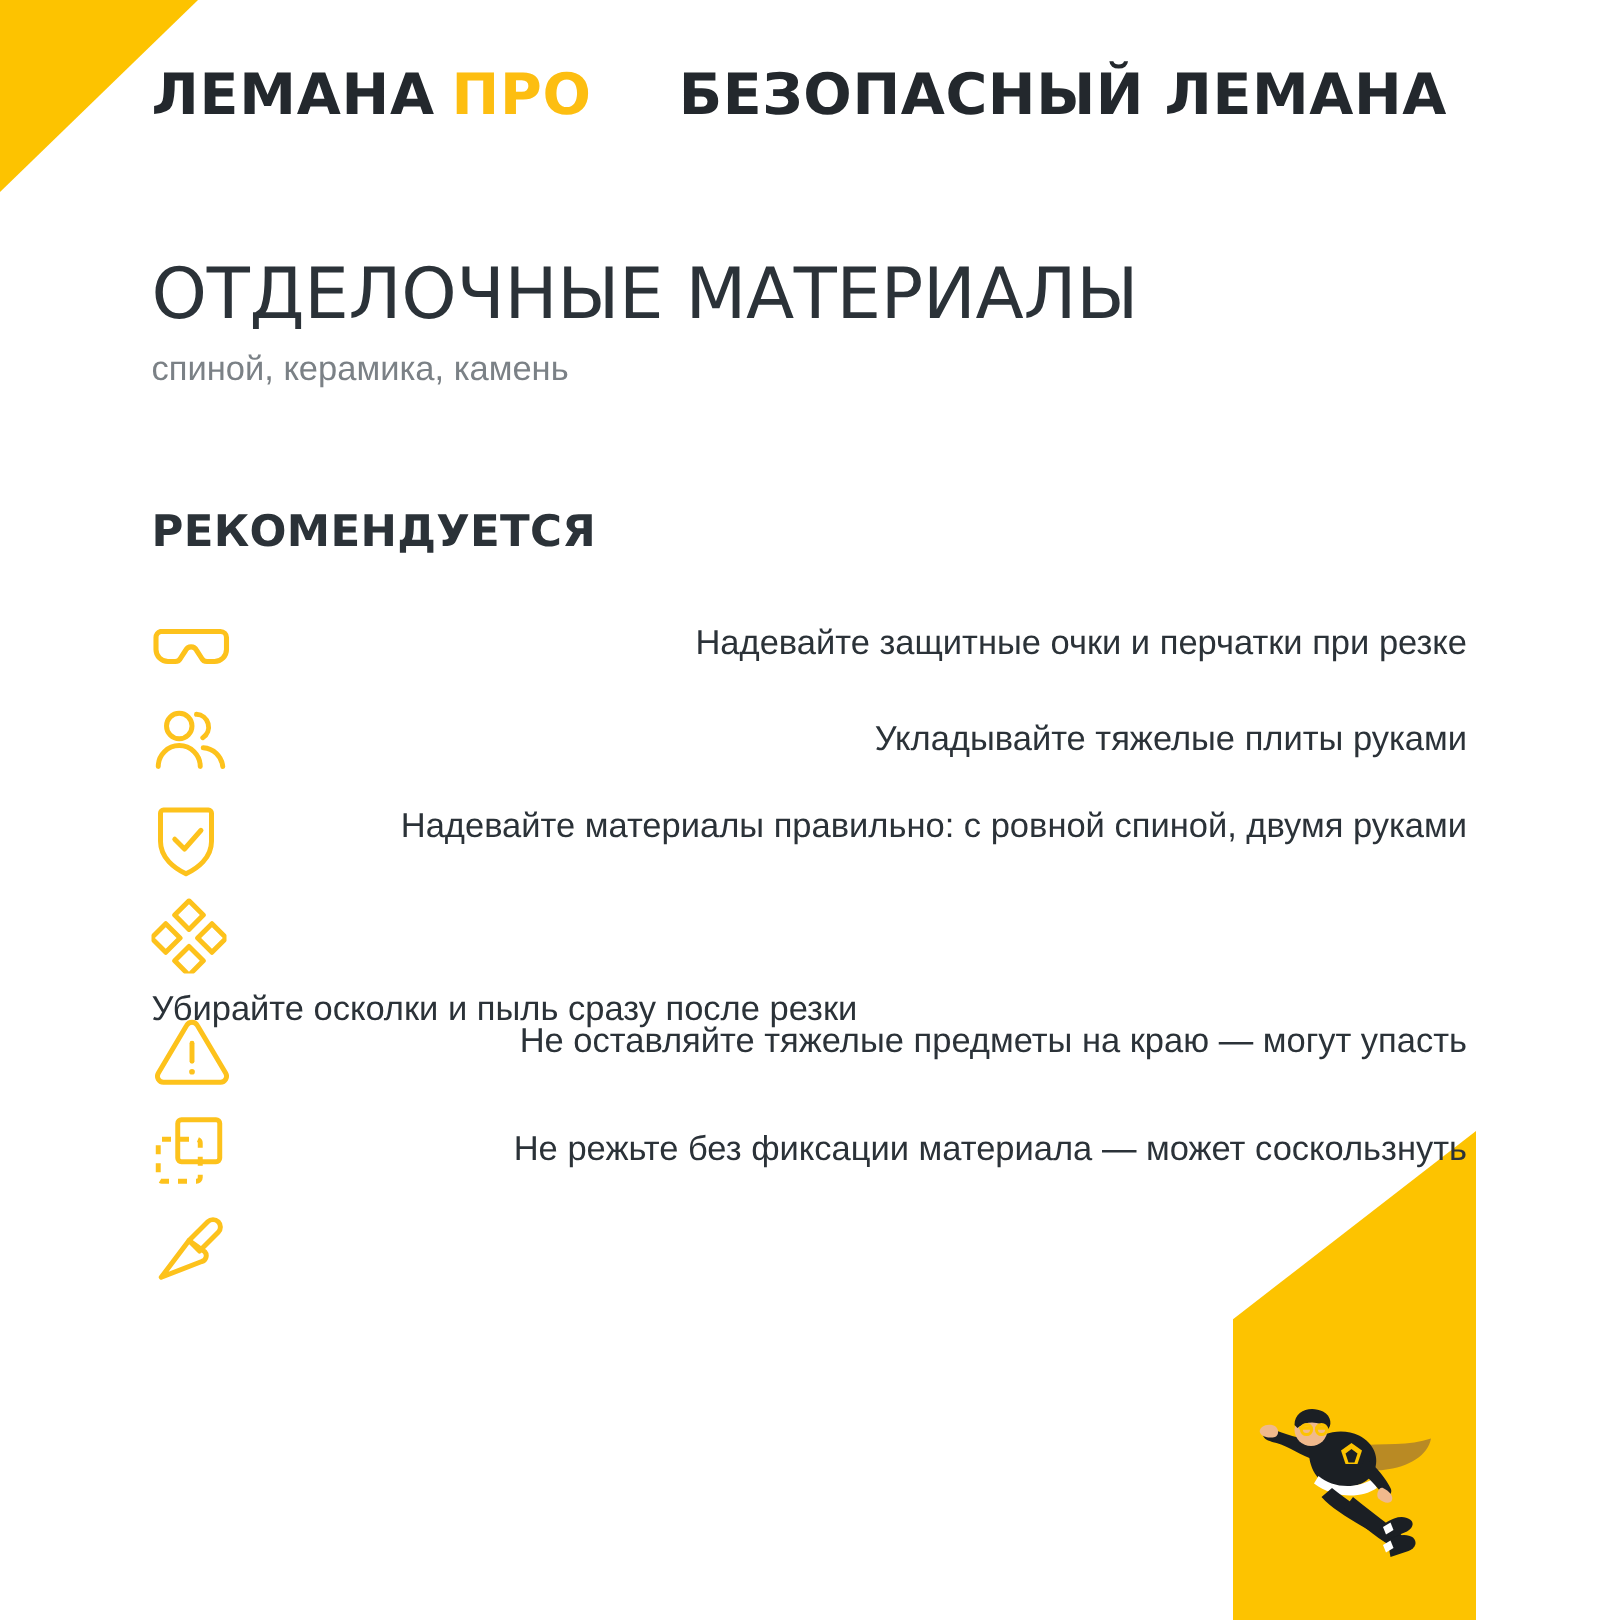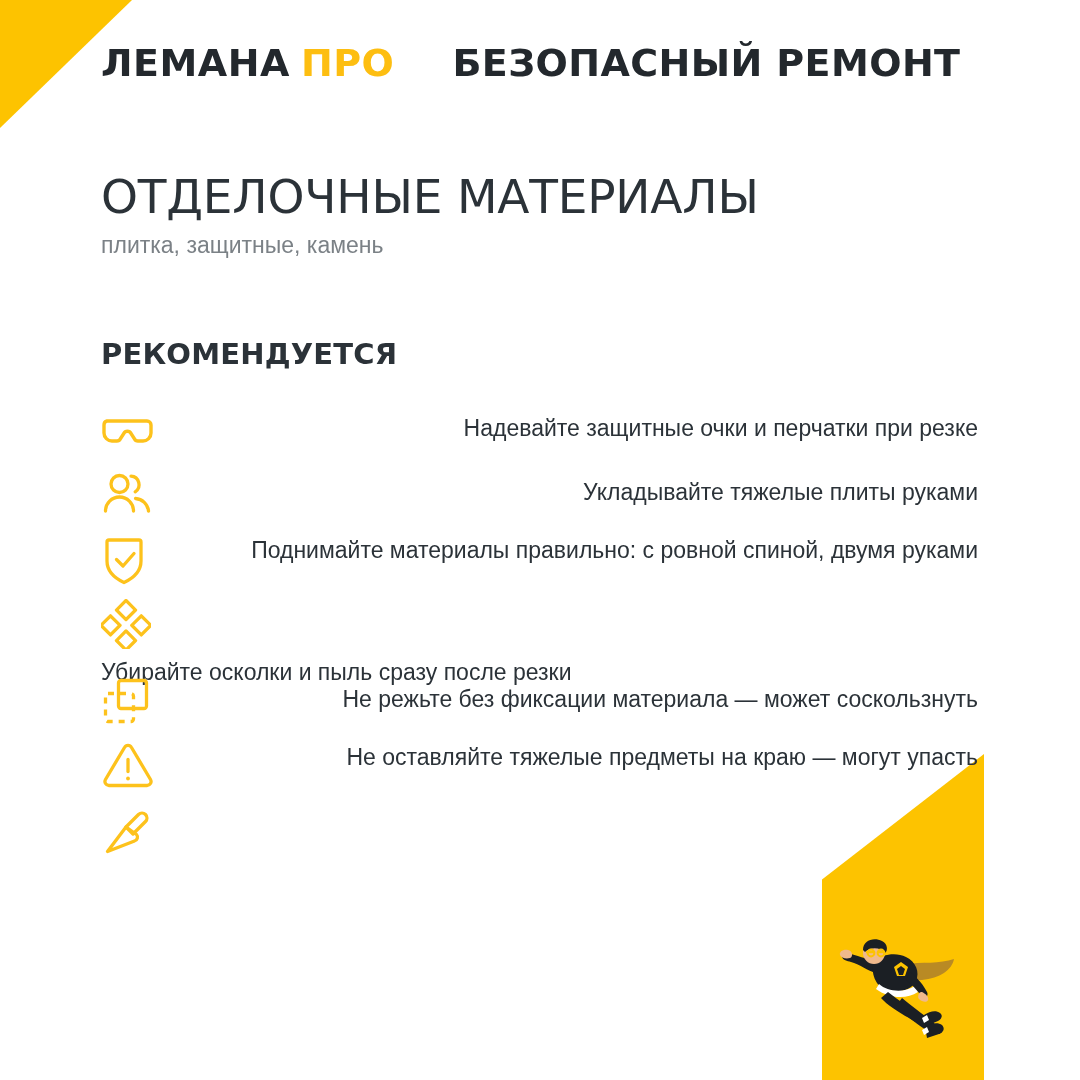--- a/index.html
+++ b/index.html
@@ -152,26 +152,26 @@
 
 <div id="page">
 
   <div class="corner-tl"></div>
   <div class="corner-br"></div>
 
   <div class="header">
     <div class="logo">
       <span class="logo-lemana">ЛЕМАНА</span><span class="logo-pro">ПРО</span>
     </div>
-    <div class="header-title">БЕЗОПАСНЫЙ РЕМОНТ</div>
+    <div class="header-title">БЕЗОПАСНЫЙ ЛЕМАНА</div>
   </div>
 
   <div class="title-block">
     <h1 class="page-title">ОТДЕЛОЧНЫЕ МАТЕРИАЛЫ</h1>
-    <p class="page-subtitle">плитка, защитные, камень</p>
+    <p class="page-subtitle">спиной, керамика, камень</p>
   </div>
 
   <div class="section section-recommended">
     <h2 class="section-heading">РЕКОМЕНДУЕТСЯ</h2>
     <ul class="item-list">
 
       <li class="item">
         <span class="item-icon">
           <svg width="52" height="40" viewBox="0 0 52 40" fill="none">
             <path d="M6 11 h40 a4 4 0 0 1 4 4 v8 a8 8 0 0 1 -8 8 h-5 a4 4 0 0 1 -3.6 -2.3 L30 23.5 a4 4 0 0 0 -7.2 0 l-3.4 5.2 A4 4 0 0 1 15.8 31 H11 a8 8 0 0 1 -8 -8 v-8 a4 4 0 0 1 3 -4 z" stroke="#FDC21C" stroke-width="3.4" stroke-linejoin="round"></path>
@@ -192,21 +192,21 @@
         <span class="item-text">Укладывайте тяжелые плиты руками</span>
       </li>
 
       <li class="item two-line">
         <span class="item-icon">
           <svg width="50" height="52" viewBox="0 0 50 52" fill="none">
             <path d="M6 7 a2 2 0 0 1 2 -2 h30 a2 2 0 0 1 2 2 v19 c0 11 -9.5 18 -17 21.5 C15.5 44 6 37 6 26 z" stroke="#FDC21C" stroke-width="3.3" stroke-linejoin="round"></path>
             <path d="M15.5 24.5 l6.5 6.5 L33 18.5" stroke="#FDC21C" stroke-width="3.3" stroke-linecap="round" stroke-linejoin="round"></path>
           </svg>
         </span>
-        <span class="item-text">Поднимайте материалы правильно: с ровной спиной, двумя руками</span>
+        <span class="item-text">Надевайте материалы правильно: с ровной спиной, двумя руками</span>
       </li>
 
       <li class="item">
         <span class="item-icon">
           <svg width="50" height="50" viewBox="0 0 50 50" fill="none">
             <g stroke="#FDC21C" stroke-width="3.3" stroke-linejoin="round">
               <rect x="25" y="1.5" width="13.5" height="13.5" transform="rotate(45 25 1.5)"></rect>
               <rect x="25" y="32" width="13.5" height="13.5" transform="rotate(45 25 32)"></rect>
               <rect x="9.5" y="16.8" width="13.5" height="13.5" transform="rotate(45 9.5 16.8)"></rect>
               <rect x="40.3" y="16.8" width="13.5" height="13.5" transform="rotate(45 40.3 16.8)"></rect>
@@ -215,39 +215,39 @@
         </span>
         <span class="item-text">Убирайте осколки и пыль сразу после резки</span>
       </li>
 
     </ul>
   </div>
 
   <div class="section section-not-recommended">
     <ul class="item-list">
 
-      <li class="item">
-        <span class="item-icon">
-          <svg width="50" height="50" viewBox="0 0 50 50" fill="none">
-            <rect x="17.5" y="4.5" width="28" height="28" rx="2.5" stroke="#FDC21C" stroke-width="3.3"></rect>
-            <rect x="4.5" y="17.5" width="28" height="28" rx="2.5" stroke="#FDC21C" stroke-width="3.3" stroke-dasharray="6 6"></rect>
-          </svg>
-        </span>
-        <span class="item-text">Не режьте без фиксации материала — может соскользнуть</span>
-      </li>
-
       <li class="item two-line">
         <span class="item-icon">
           <svg width="54" height="48" viewBox="0 0 54 48" fill="none">
             <path d="M23.5 5.5 a4 4 0 0 1 7 0 l19 32 a4 4 0 0 1 -3.5 6 h-38 a4 4 0 0 1 -3.5 -6 z" stroke="#FDC21C" stroke-width="3.3" stroke-linejoin="round"></path>
             <path d="M27 17.5 v12" stroke="#FDC21C" stroke-width="3.3" stroke-linecap="round"></path>
             <circle cx="27" cy="36.5" r="1.9" fill="#FDC21C"></circle>
           </svg>
         </span>
         <span class="item-text">Не оставляйте тяжелые предметы на краю — могут упасть</span>
+      </li>
+
+      <li class="item">
+        <span class="item-icon">
+          <svg width="50" height="50" viewBox="0 0 50 50" fill="none">
+            <rect x="17.5" y="4.5" width="28" height="28" rx="2.5" stroke="#FDC21C" stroke-width="3.3"></rect>
+            <rect x="4.5" y="17.5" width="28" height="28" rx="2.5" stroke="#FDC21C" stroke-width="3.3" stroke-dasharray="6 6"></rect>
+          </svg>
+        </span>
+        <span class="item-text">Не режьте без фиксации материала — может соскользнуть</span>
       </li>
 
       <li class="item two-line">
         <span class="item-icon">
           <svg width="52" height="50" viewBox="0 0 52 50" fill="none">
             <path d="M44.5 6.5 a5 5 0 0 0 -7 0 L25 19 l7 7 L44.5 13.5 a5 5 0 0 0 0 -7 z" stroke="#FDC21C" stroke-width="3.3" stroke-linejoin="round"></path>
             <path d="M25 19 L6.5 43.5 l27 -10.5 a4 4 0 0 0 2 -6.5 z" stroke="#FDC21C" stroke-width="3.3" stroke-linejoin="round"></path>
           </svg>
         </span>
       </li>

